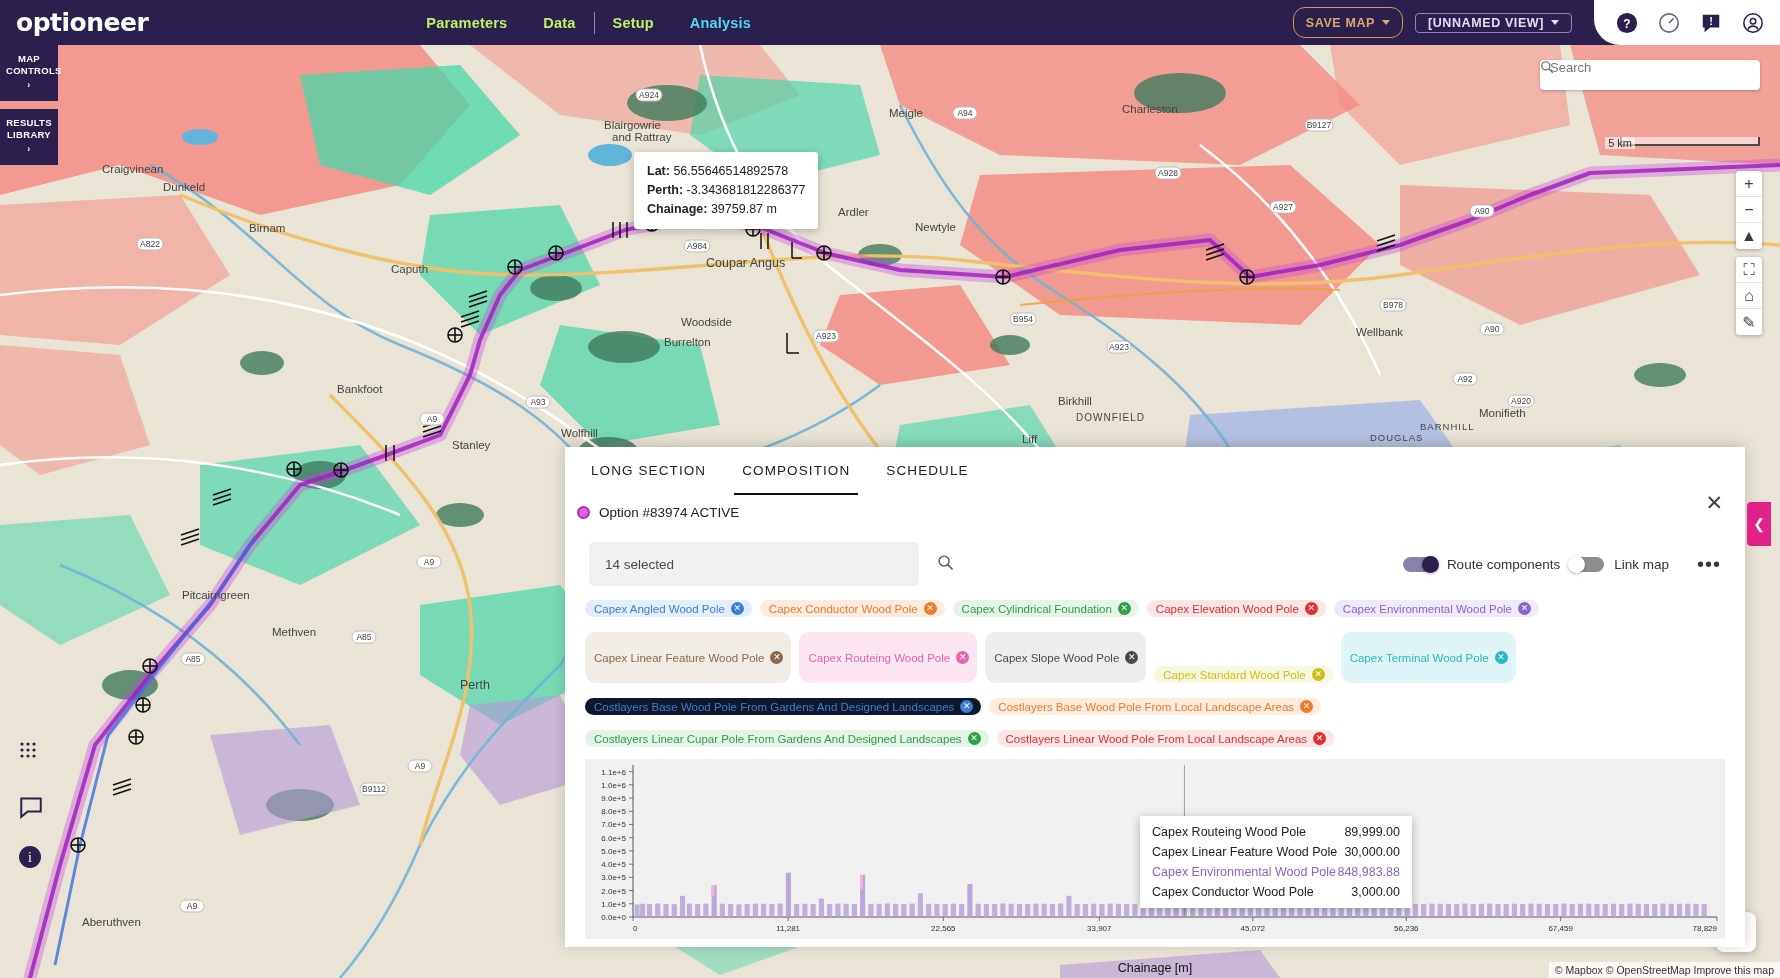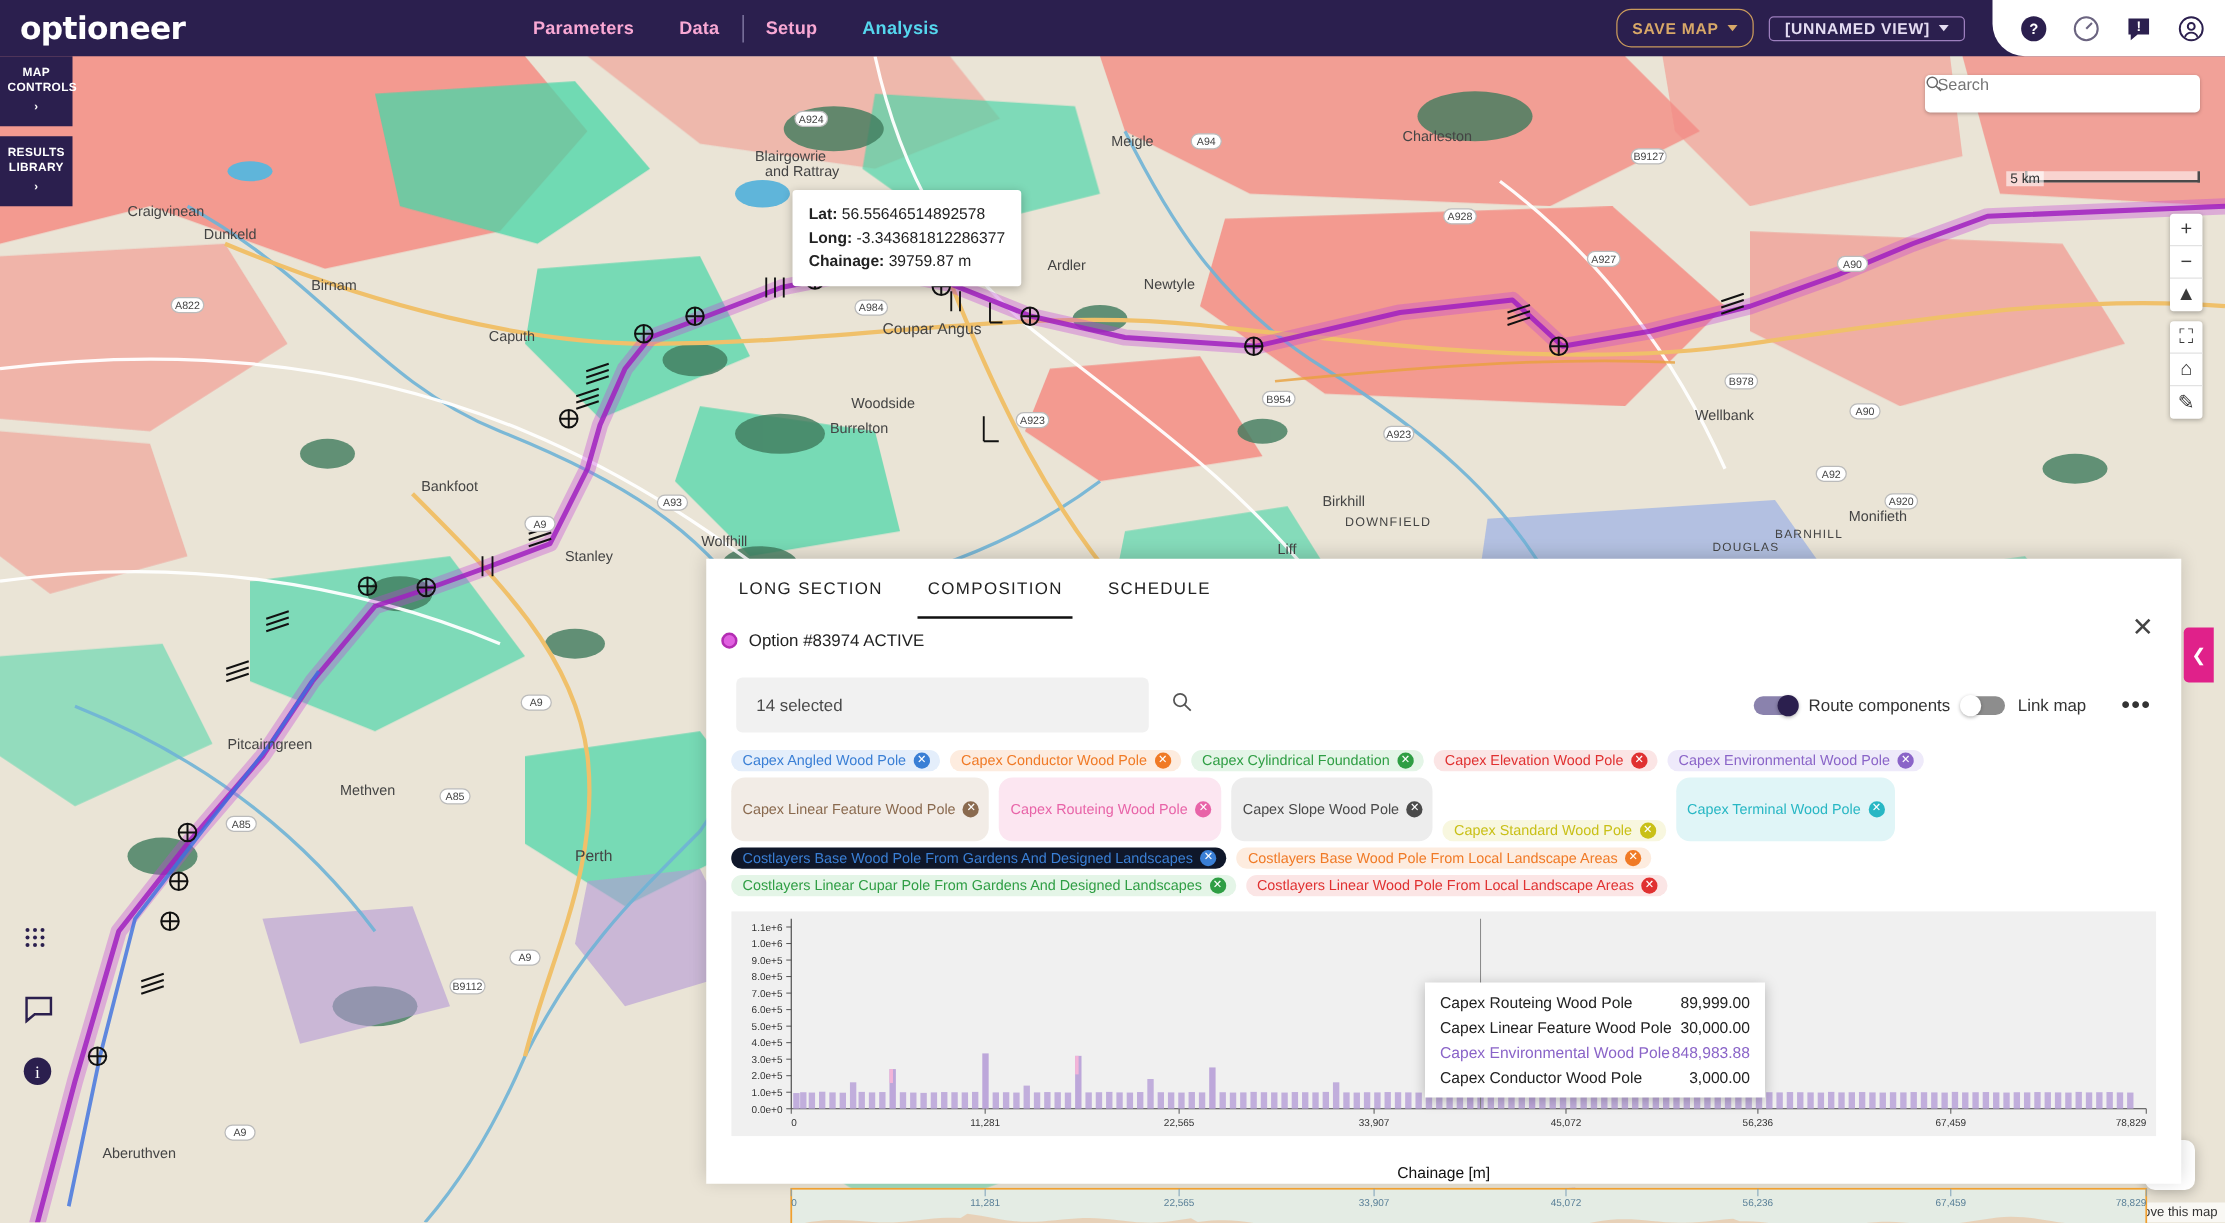--- a/index.html
+++ b/index.html
@@ -17,21 +17,21 @@
     background: #2b1f4e; z-index: 60;
     display: flex; align-items: center;
   }
   .logo {
     margin-left: 16px; color: #ffffff;
     font-size: 25px; font-weight: 700; letter-spacing: -0.5px;
     font-family: "DejaVu Sans", sans-serif;
   }
   .navlinks { display: flex; align-items: center; margin-left: 260px; gap: 0; }
   .navlink {
-    color: #f9a8d4; font-size: 14.5px; font-weight: 600; padding: 0 18px;
+    color: #bef264; font-size: 14.5px; font-weight: 600; padding: 0 18px;
     cursor: pointer; letter-spacing: .2px;
   }
   .navlink.active { color: #55d7ee; }
   .navsep { width: 1px; height: 22px; background: #8e86b0; }
 
   .topright {
     position: absolute; right: 0; top: 0; height: 45px;
     display: flex; align-items: center; gap: 12px;
   }
   .btn-outline {
@@ -168,21 +168,21 @@
   .tog .knob {
     position: absolute; width: 17px; height: 17px; border-radius: 50%;
     top: -1px; box-shadow: 0 1px 3px rgba(0,0,0,.3);
   }
   .tog.on .knob { right: -2px; background: #2b1f4e; }
   .tog.off .knob { left: -2px; background: #fff; }
   .toglbl { font-size: 13.5px; color: #333; }
   .dots3 { margin-left: 18px; font-size: 20px; color: #333; letter-spacing: 1px; cursor: pointer; line-height: 12px;}
 
   .chips {
-    display: flex; flex-wrap: wrap; gap: 5px 8px;
+    display: flex; flex-wrap: wrap; gap: 15px 8px;
     padding: 14px 20px 6px 20px;
   }
   .chip {
     display: inline-flex; align-items: center; gap: 6px;
     border-radius: 11px; padding: 2px 8px 2px 9px;
     font-size: 11.5px; white-space: nowrap; cursor: pointer;
   }
   .chipx {
     width: 13px; height: 13px; border-radius: 50%;
     display: inline-flex; align-items: center; justify-content: center;
@@ -580,21 +580,21 @@
         <text x="1125" y="862">Cupar</text>
         <text x="1122" y="68">Charleston</text>
         <text x="102" y="128">Craigvinean</text>
         <text x="1082" y="465" font-size="10" letter-spacing="1">LOCHEE</text>
       </g>
     </svg>
 
     <div class="maptip">
       <div><b>Lat:</b>
            <span>56.55646514892578</span></div>
-      <div><b>Long:</b>
+      <div><b>Perth:</b>
            <span>-3.343681812286377</span></div>
       <div><b>Chainage:</b>
            <span>39759.87 m</span></div>
     </div>
 
     <div class="mapsearch">
       <svg width="14" height="14" viewBox="0 0 24 24">
         <circle cx="10" cy="10" r="7" fill="none" stroke="#666" stroke-width="2"></circle>
         <line x1="15" y1="15" x2="22" y2="22" stroke="#666" stroke-width="2"></line>
       </svg>

